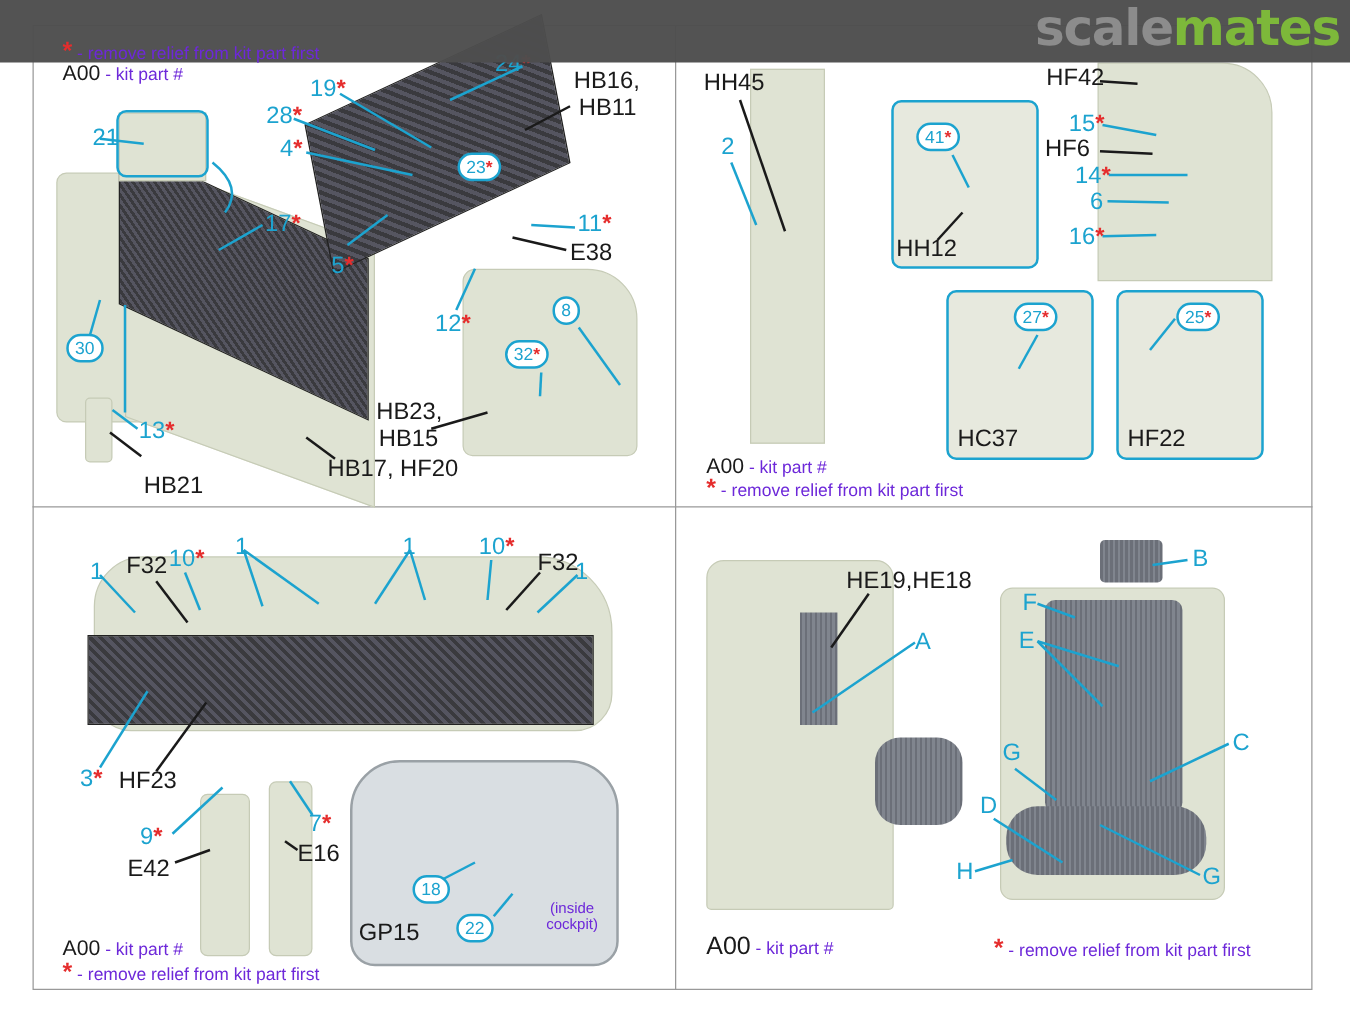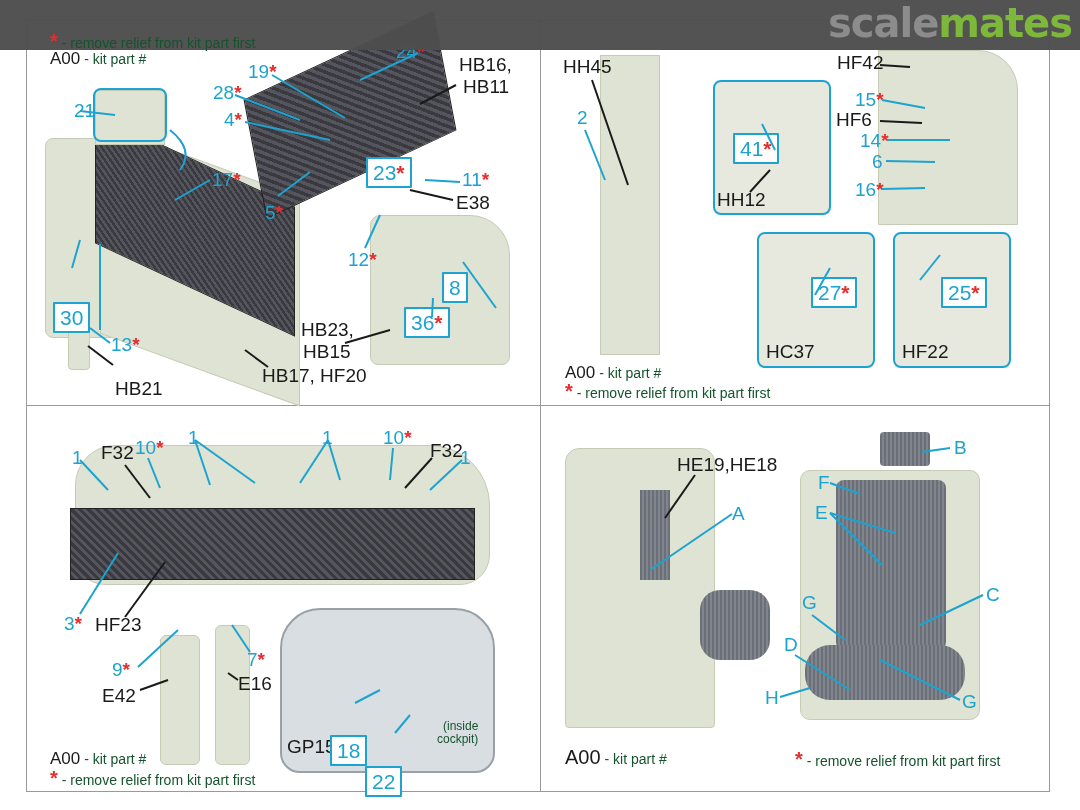--- a/index.html
+++ b/index.html
@@ -8,24 +8,24 @@
   .logo { position: absolute; right: 8px; top: 0px; font-family: "DejaVu Sans", sans-serif; font-weight: bold; font-size: 40px; letter-spacing: -1px; z-index: 6; }
   .logo .s1 { color: #8c8c8c; }
   .logo .s2 { color: #7db83a; }
   .sheet { position: absolute; left: 26px; top: 20px; width: 1024px; height: 772px; border: 1px solid #999; }
   .vline { position: absolute; left: 540px; top: 20px; width: 1px; height: 772px; background: #999; }
   .hline { position: absolute; left: 26px; top: 405px; width: 1024px; height: 1px; background: #999; }
   .lbl { position: absolute; font-size: 19px; white-space: nowrap; line-height: 1; }
   .blue { color: #1ca3cf; }
   .black { color: #1a1a1a; }
   .star { color: #e52d2d; font-weight: bold; }
-  .box { position: absolute; border: 2.5px solid #1ca3cf; border-radius: 1px; background: #fff; color: #1ca3cf; font-size: 21px; padding: 2px 5px; line-height: 1.1; white-space: nowrap; margin-top: 35px; }
+  .box { position: absolute; border: 2.5px solid #1ca3cf; border-radius: 13px; background: #fff; color: #1ca3cf; font-size: 14px; padding: 2px 5px; line-height: 1.1; white-space: nowrap; }
   .legend { position: absolute; font-size: 14px; white-space: nowrap; line-height: 1.1; }
   .legend .code { color: #1a1a1a; font-size: 17px; }
-  .legend .txt { color: #14532d; text-align: right; }
+  .legend .txt { color: #6d28d9; }
   .legend .st { color: #e52d2d; font-size: 20px; font-weight: bold; }
   .frame-box { position: absolute; border: 2.5px solid #1ca3cf; border-radius: 8px; }
   svg.lines { position: absolute; left: 0; top: 0; width: 1080px; height: 810px; pointer-events: none; }
   .part { position: absolute; }
   .putty { background: #dfe3d3; border: 1px solid #c6cbb6; }
   .panel { background: repeating-linear-gradient(45deg, #3a3a3e 0 3px, #555560 3px 6px); border: 1px solid #222; }
   .glass { background: #d9dee2; border: 2px solid #9aa1a6; }
   .fabric { background: repeating-linear-gradient(90deg, #6b6f78 0 2px, #80858e 2px 4px); }
 </style>
 </head>
@@ -54,21 +54,21 @@
 <span class="lbl" style="left:212px;top:170px"><span class="blue">17</span><span class="star">*</span></span>
 <span class="lbl" style="left:265px;top:203px"><span class="blue">5</span><span class="star">*</span></span>
 <span class="lbl" style="left:462px;top:170px"><span class="blue">11</span><span class="star">*</span></span>
 <span class="lbl" style="left:348px;top:250px"><span class="blue">12</span><span class="star">*</span></span>
 <span class="lbl" style="left:111px;top:335px"><span class="blue">13</span><span class="star">*</span></span>
 
 <span class="lbl blue" style="left:74px;top:101px">21</span>
 <div class="frame-box" style="left:93px;top:88px;width:74px;height:54px;"></div>
 <div class="box" style="left:53px;top:267px">30</div>
 <div class="box" style="left:442px;top:237px">8</div>
-<div class="box" style="left:404px;top:272px"><span>36</span><span class="star">*</span></div>
+<div class="box" style="left:404px;top:272px"><span>32</span><span class="star">*</span></div>
 
 <span class="lbl black" style="left:459px;top:55px">HB16,</span>
 <span class="lbl black" style="left:463px;top:77px">HB11</span>
 <span class="lbl black" style="left:456px;top:193px">E38</span>
 <span class="lbl black" style="left:301px;top:320px">HB23,</span>
 <span class="lbl black" style="left:303px;top:342px">HB15</span>
 <span class="lbl black" style="left:115px;top:379px">HB21</span>
 <span class="lbl black" style="left:262px;top:366px">HB17, HF20</span>
 
 <div class="legend" style="left:50px;top:30px;z-index:7"><span class="st">*</span> <span class="txt">- remove relief from kit part first</span></div>

